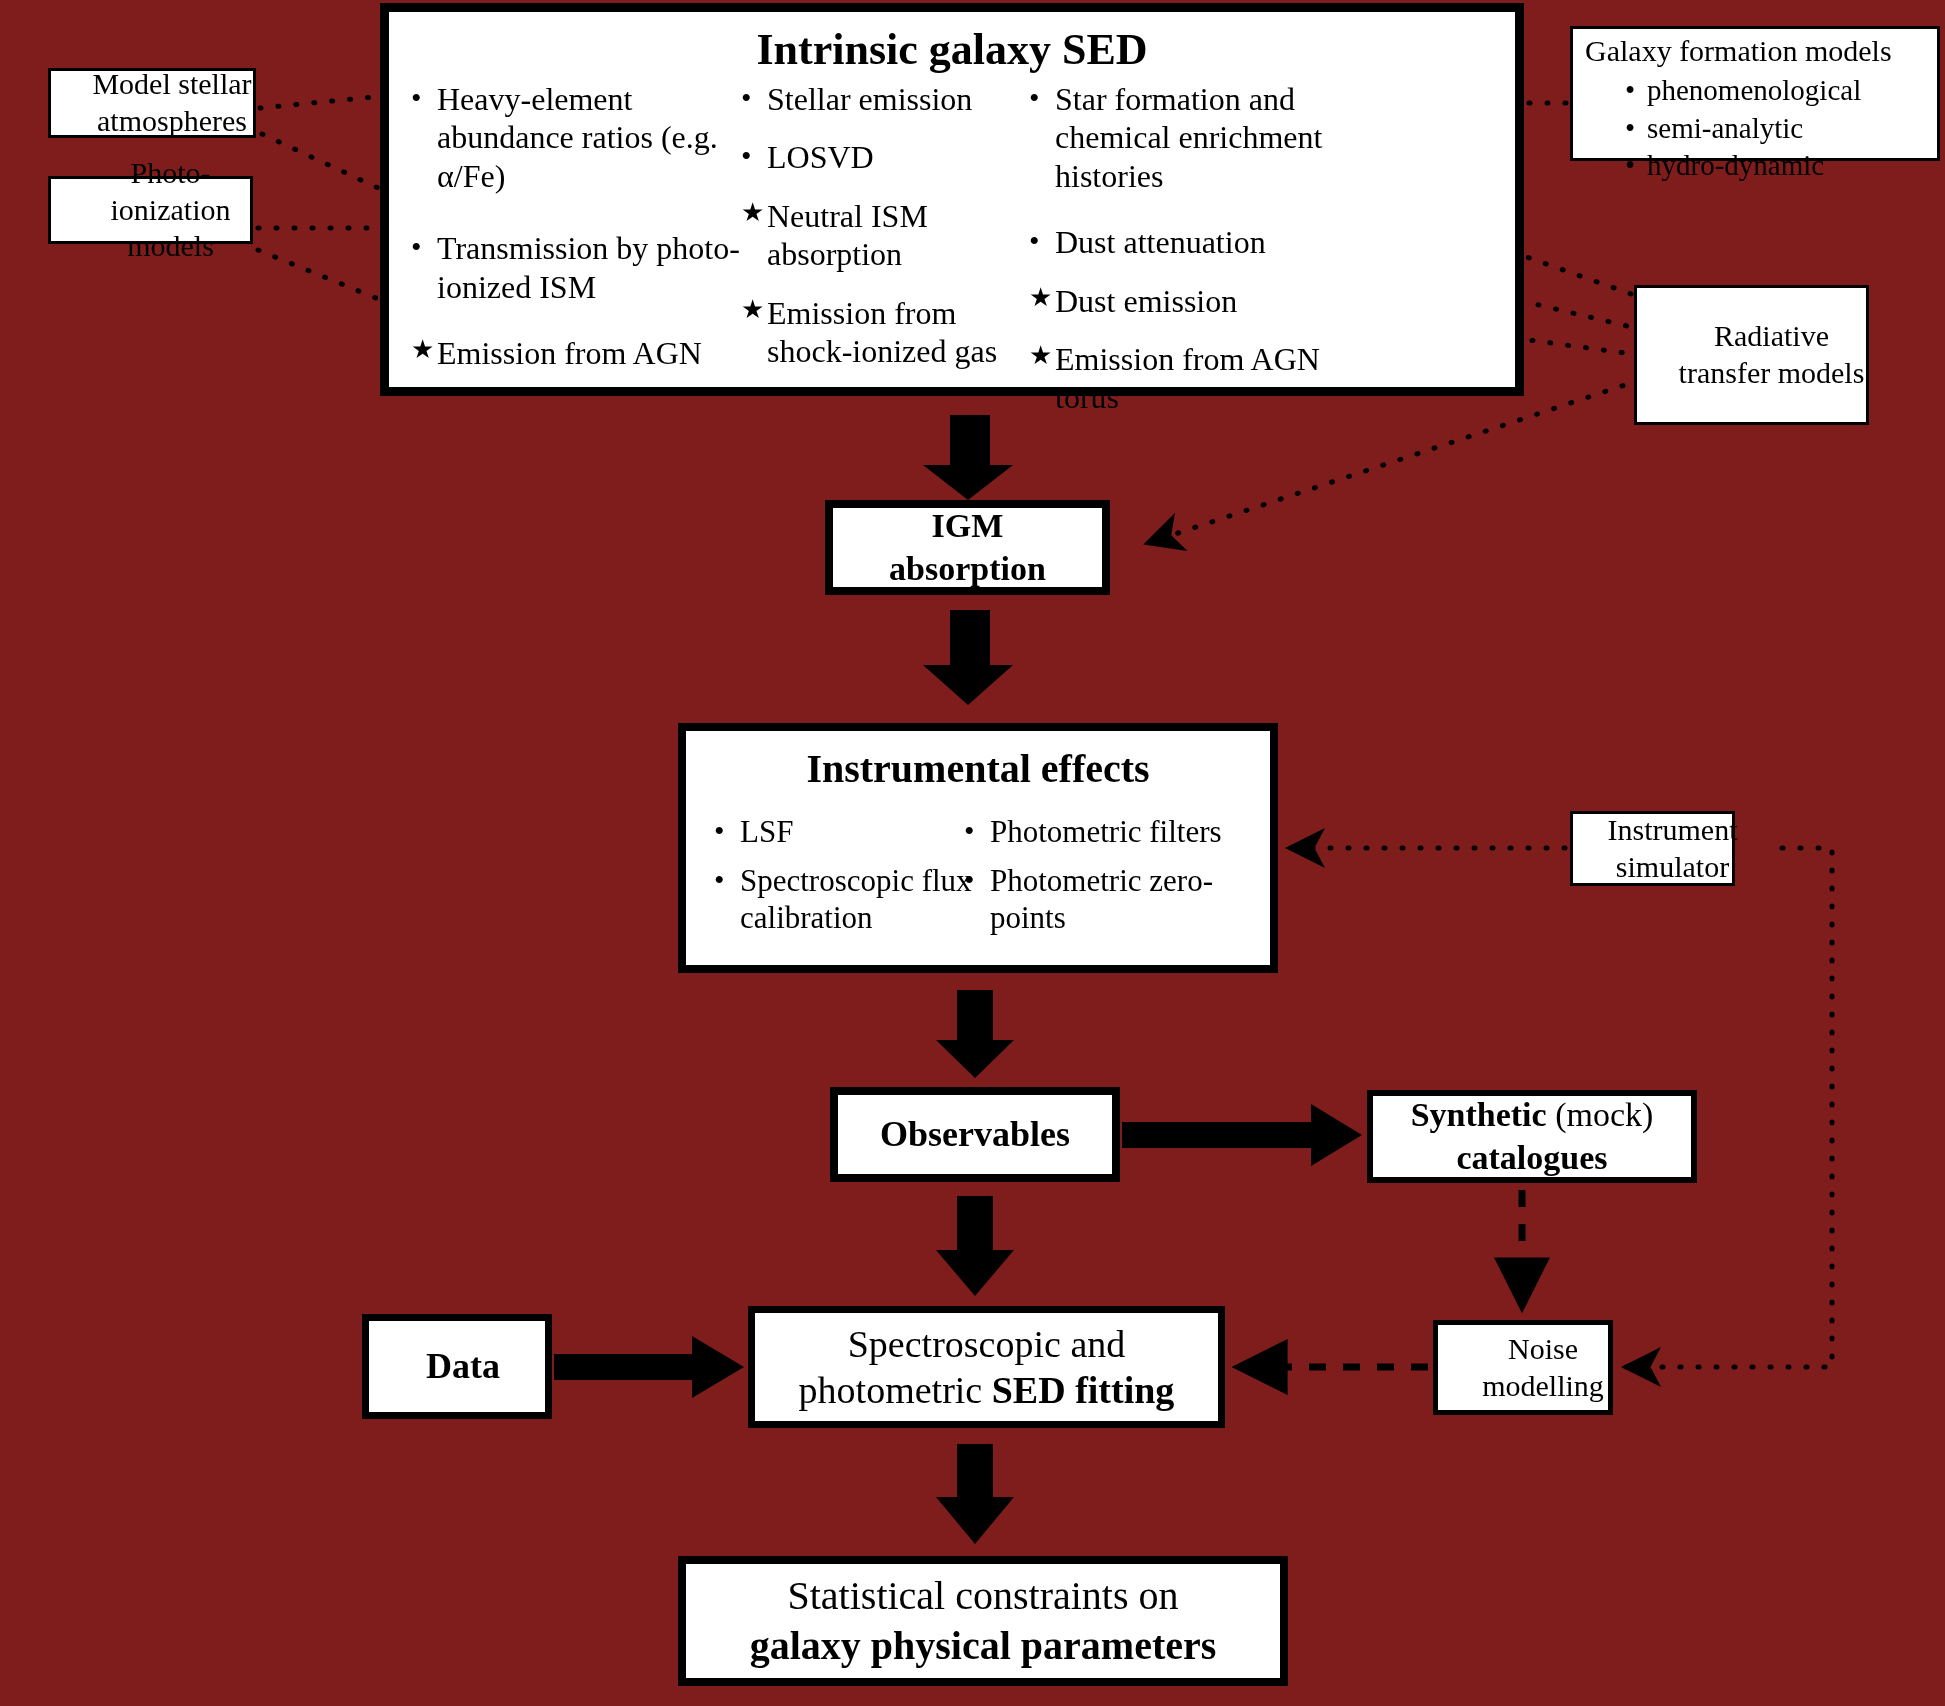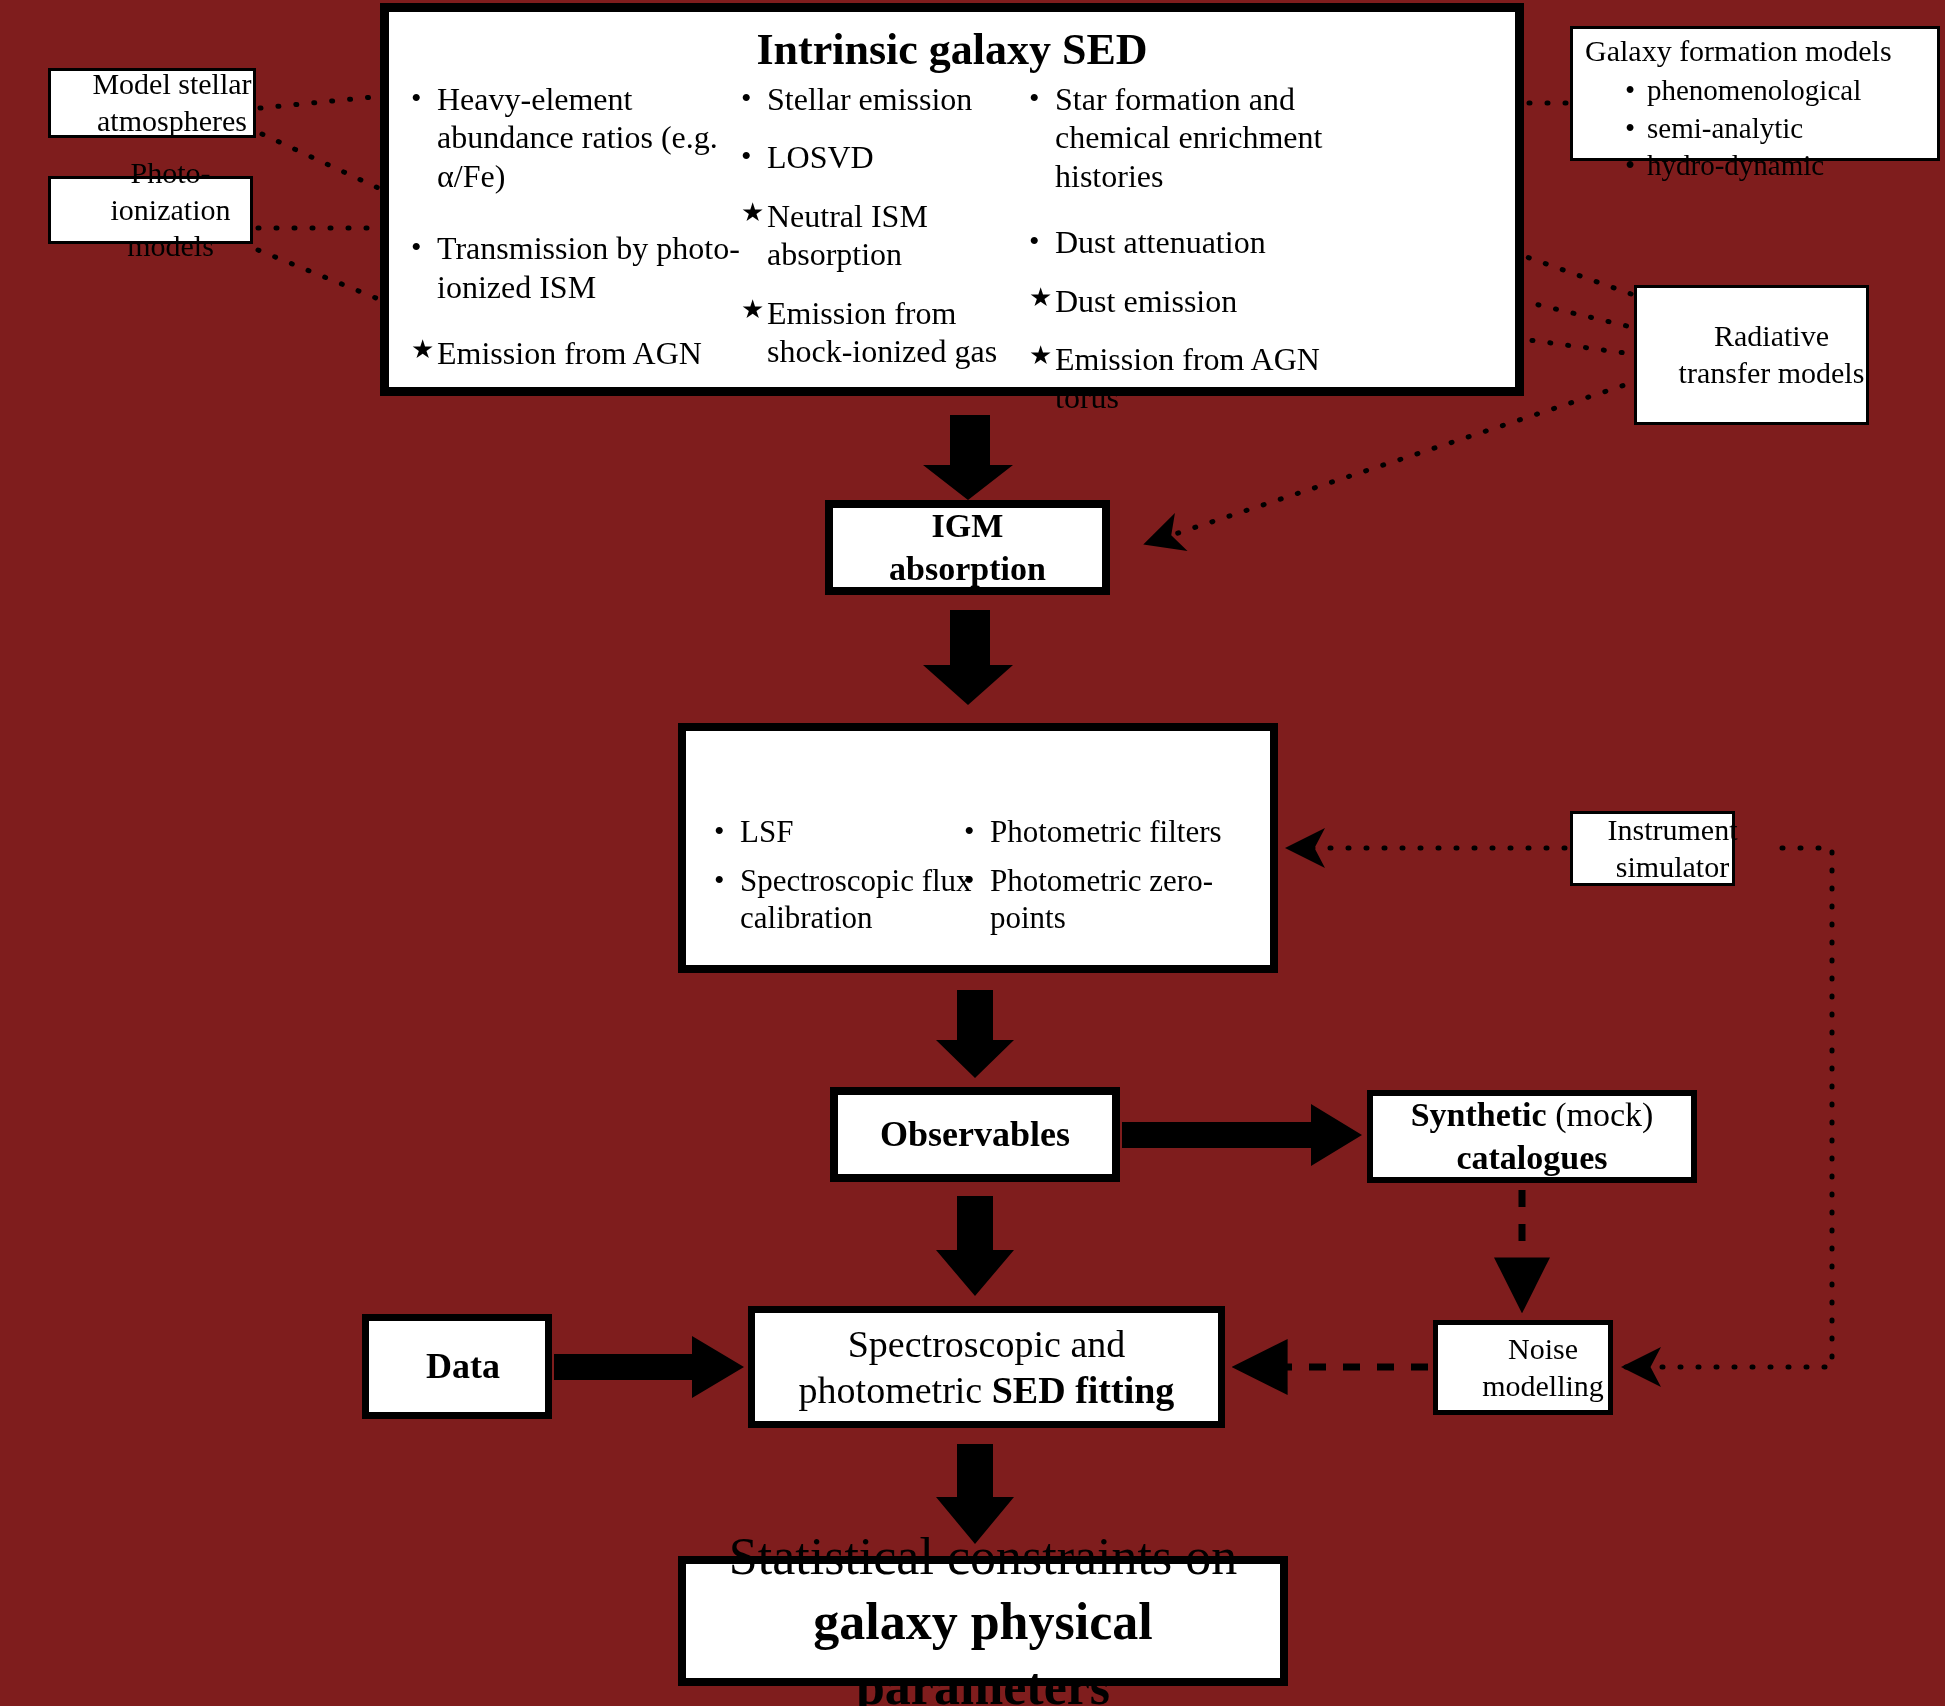--- a/index.html
+++ b/index.html
@@ -345,20 +345,21 @@
   </div>
 
   <div class="box ctr" id="box-igm">
     <div class="t34 b">
       <div>IGM</div>
       <div>absorption</div>
     </div>
   </div>
 
   <div class="box" id="box-instr-effects">
+    <div id="ie-title">Instrumental effects</div>
     <div id="ie-col1">
       <div class="bullet-item">
         <span class="mk">•</span>
         <span class="tx">LSF</span>
       </div>
       <div class="bullet-item">
         <span class="mk">•</span>
         <span class="tx">Spectroscopic flux calibration</span>
       </div>
     </div>
@@ -401,19 +402,19 @@
   </div>
 
   <div class="box ctr" id="box-noise">
     <div class="t30">
       <div>Noise</div>
       <div>modelling</div>
     </div>
   </div>
 
   <div class="box" id="box-stats">
-    <div class="inner-txt" style="font-size:52px; line-height:1.25;">
+    <div class="inner-txt" style="font-size:40px; line-height:1.25;">
       <div>Statistical constraints on</div>
       <div class="b">galaxy physical parameters</div>
     </div>
   </div>
 
 </div>
 
 </body></html>

